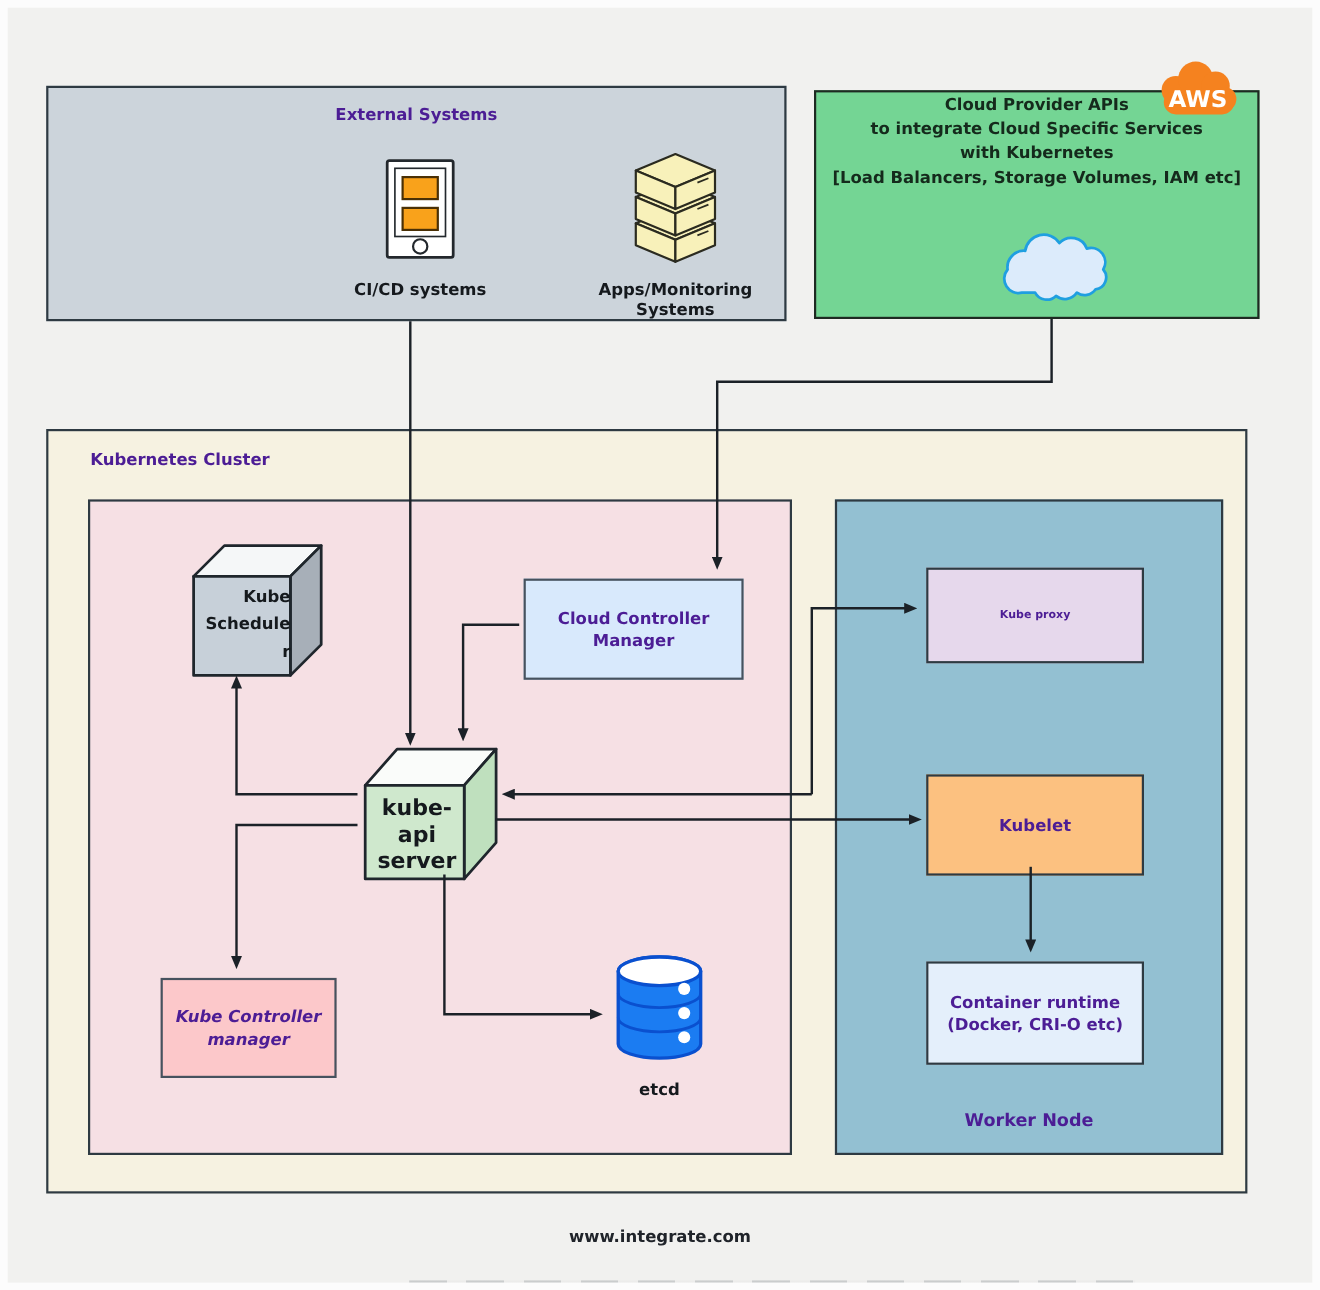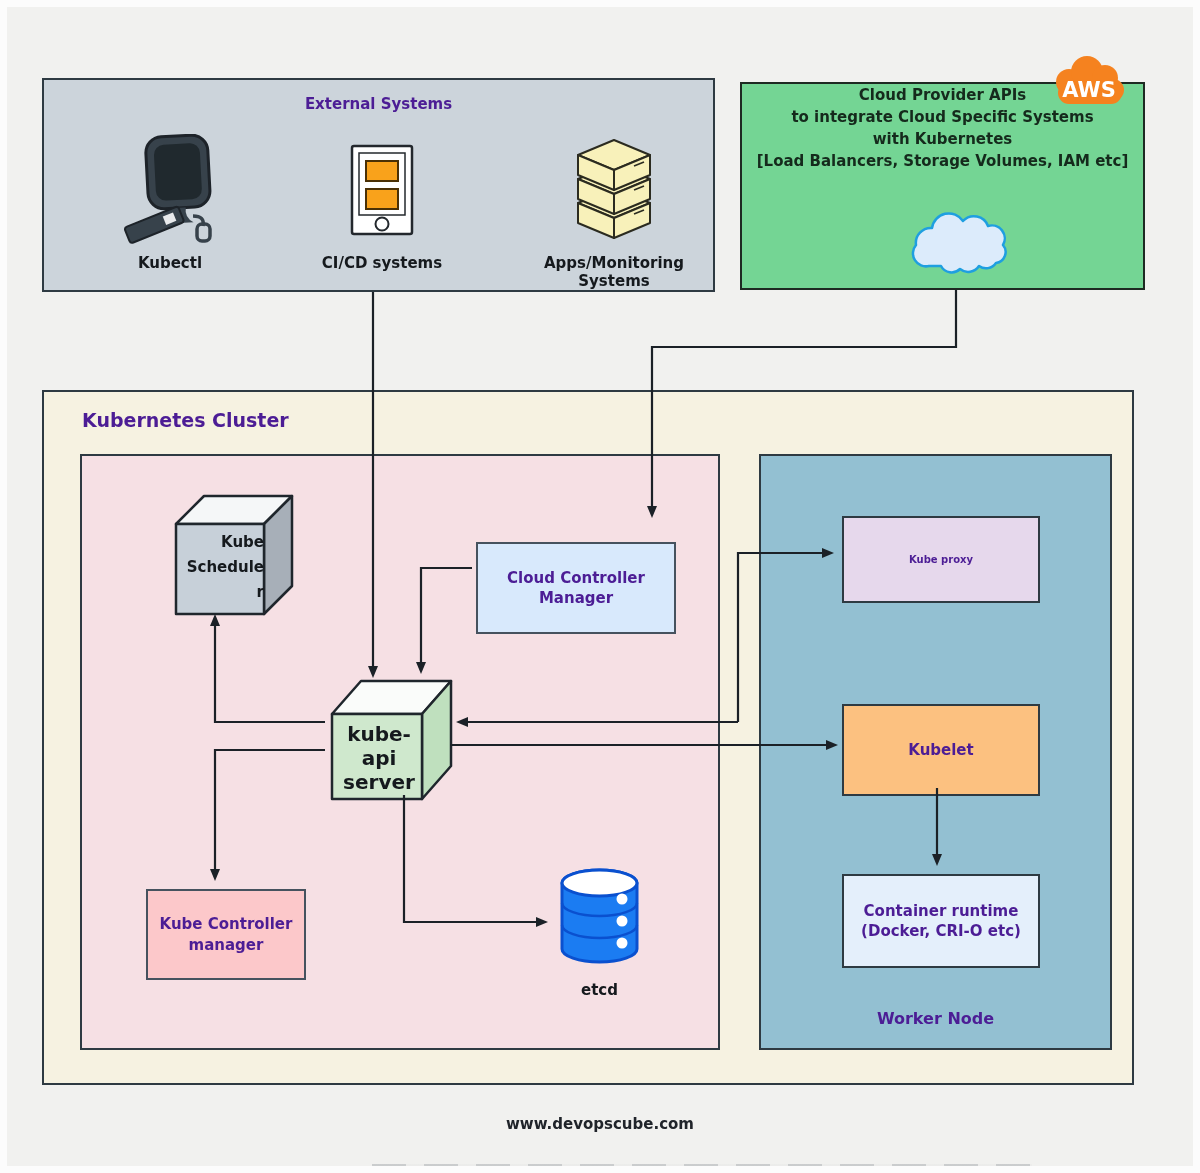--- a/index.html
+++ b/index.html
@@ -19,29 +19,29 @@
   .ext-item{position:absolute;top:50px;width:200px;text-align:center;}
   .ext-icon{height:120px;display:flex;align-items:center;justify-content:center;}
   .ext-label{font-size:15px;font-weight:600;margin-top:4px;}
   
   .cloud-box{left:733px;top:75px;width:405px;height:208px;background:#74d594;border-color:#1e2a22;}
   .cloud-text{font-size:15px;font-weight:600;line-height:22px;color:#152a1c;text-align:center;}
   .aws-badge{position:absolute;left:305px;top:-30px;width:80px;height:56px;}
   .cloud-icon{position:absolute;left:163px;top:118px;}
   
   .cluster-box{left:35px;top:383px;width:1092px;height:695px;background:#f6f2e1;}
-  .cluster-title{position:absolute;left:38px;top:16px;font-size:19px;}
+  .cluster-title{position:absolute;left:38px;top:16px;font-size:15px;}
   .cp-box{position:absolute;left:36px;top:62px;width:640px;height:596px;background:#f6e0e4;}
   .wn-box{position:absolute;left:715px;top:62px;width:353px;height:596px;background:#93c0d2;}
   .zone-title{position:absolute;left:0;bottom:18px;width:100%;font-size:16px;}
   
-  .ccm{position:absolute;left:394px;top:70px;width:196px;height:88px;background:#d8e9fc;border:2px solid #46525e;display:flex;align-items:center;justify-content:center;margin-top:16px;}
+  .ccm{position:absolute;left:394px;top:70px;width:196px;height:88px;background:#d8e9fc;border:2px solid #46525e;display:flex;align-items:center;justify-content:center;}
   .ccm .inner{width:160px;font-size:15px;}
   .kcm{position:absolute;left:64px;top:433px;width:156px;height:87px;background:#fcc8ca;border:2px solid #46525e;display:flex;align-items:center;justify-content:center;}
-  .kcm .inner{width:140px;font-size:15px;}
+  .kcm .inner{width:140px;font-size:15px;font-style:italic;}
   .kproxy{position:absolute;left:81px;top:60px;width:194px;height:83px;background:#e6d8ec;border:2px solid #2e3a42;display:flex;align-items:center;justify-content:center;font-size:10px;}
   .kubelet{position:absolute;left:81px;top:248px;width:194px;height:88px;background:#fcc180;border:2px solid #2e3a42;display:flex;align-items:center;justify-content:center;font-size:15px;}
   .runtime{position:absolute;left:81px;top:418px;width:194px;height:90px;background:#e4effb;border:2px solid #2e3a42;display:flex;align-items:center;justify-content:center;}
   .runtime .inner{width:176px;font-size:15px;}
   
   .sched-svg{position:absolute;left:87px;top:33px;}
   .sched-text{position:absolute;left:94px;top:74px;width:88px;font-size:15px;font-weight:600;text-align:right;line-height:25px;}
   .api-svg{position:absolute;left:240px;top:208px;}
   .api-text{position:absolute;left:250px;top:266px;width:94px;font-size:20px;font-weight:600;text-align:center;line-height:24px;}
   
@@ -55,38 +55,20 @@
     background:repeating-linear-gradient(90deg,rgba(70,80,90,.45) 0 34px,rgba(70,80,90,.06) 34px 52px);}
 </style>
 </head>
 <body>
 
 <div class="canvas">
 
   <div class="box ext-box">
     <div class="ext-title lbl center">External Systems</div>
 
-    <div class="ext-item" style="left:26px;">
-      <div class="ext-icon">
-        <svg width="95" height="112" viewBox="0 0 95 112">
-          <g transform="rotate(-3 54 40)">
-            <rect x="24" y="2" width="62" height="72" rx="16" fill="#37424b" stroke="#1d2329" stroke-width="3"></rect>
-            <rect x="32" y="10" width="46" height="56" rx="10" fill="#20292e"></rect>
-            <path d="M51,74 q2,10 -7,15 h24 q-9,-5 -7,-15 z" fill="#37424b"></path>
-          </g>
-          <g transform="rotate(-22 32 90)">
-            <rect x="2" y="82" width="58" height="17" rx="3" fill="#37424b" stroke="#1d2329" stroke-width="2"></rect>
-            <rect x="42" y="86" width="11" height="9" fill="#e8eaec"></rect>
-          </g>
-          <path d="M80,92 q2,-10 -10,-10" fill="none" stroke="#37424b" stroke-width="3.5"></path>
-          <rect x="74" y="90" width="13" height="17" rx="5" fill="none" stroke="#37424b" stroke-width="3.5"></rect>
-        </svg>
-      </div>
-      <div class="ext-label">Kubectl</div>
-    </div>
 
     <div class="ext-item" style="left:238px;">
       <div class="ext-icon">
         <svg width="64" height="92" viewBox="0 0 64 92">
           <rect x="2" y="2" width="60" height="88" rx="2" fill="#ffffff" stroke="#23282d" stroke-width="2.5"></rect>
           <rect x="9" y="9" width="46" height="62" fill="#ffffff" stroke="#23282d" stroke-width="1.5"></rect>
           <rect x="16" y="17" width="32" height="20" fill="#f9a21b" stroke="#4a3005" stroke-width="2"></rect>
           <rect x="16" y="45" width="32" height="20" fill="#f9a21b" stroke="#4a3005" stroke-width="2"></rect>
           <circle cx="32" cy="80" r="6.5" fill="#ffffff" stroke="#23282d" stroke-width="2"></circle>
         </svg>
@@ -121,21 +103,21 @@
           </g>
         </svg>
       </div>
       <div class="ext-label">Apps/Monitoring Systems</div>
     </div>
   </div>
 
   <div class="box cloud-box">
     <div class="cloud-text">
       <div>Cloud Provider APIs</div>
-      <div>to integrate Cloud Specific Systems</div>
+      <div>to integrate Cloud Specific Services</div>
       <div>with Kubernetes</div>
       <div>[Load Balancers, Storage Volumes, IAM etc]</div>
     </div>
     <div class="cloud-icon">
       <svg width="115" height="78" viewBox="0 0 115 78">
         <path d="M24,64
                  a13,13 0 0 1 -13,-21
                  a15,15 0 0 1 16,-17
                  a17,17 0 0 1 31,-7
                  a15,15 0 0 1 25,5
@@ -239,15 +221,15 @@
       <path d="M318,715 H208 V617" marker-end="url(#arr)"></path>
       <path d="M318,743 H208 V864" marker-end="url(#arr)"></path>
       <path d="M397,788 V915 H531" marker-end="url(#arr)"></path>
       <path d="M443,738 H821" marker-end="url(#arr)"></path>
       <path d="M731,715 H459" marker-end="url(#arr)"></path>
       <path d="M731,715 V546 H817" marker-end="url(#arr)"></path>
       <path d="M930,781 V849" marker-end="url(#arr)"></path>
     </g>
   </svg>
 
-  <div class="footer">www.devopscube.com</div>
+  <div class="footer">www.integrate.com</div>
   <div class="bottom-strip"></div>
 </div>
 
 </body></html>

